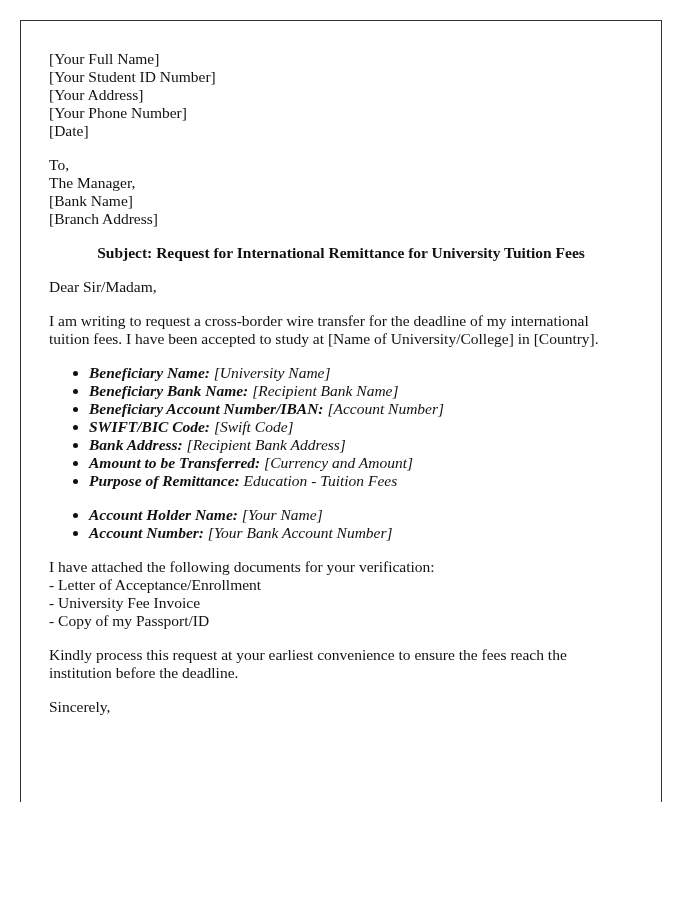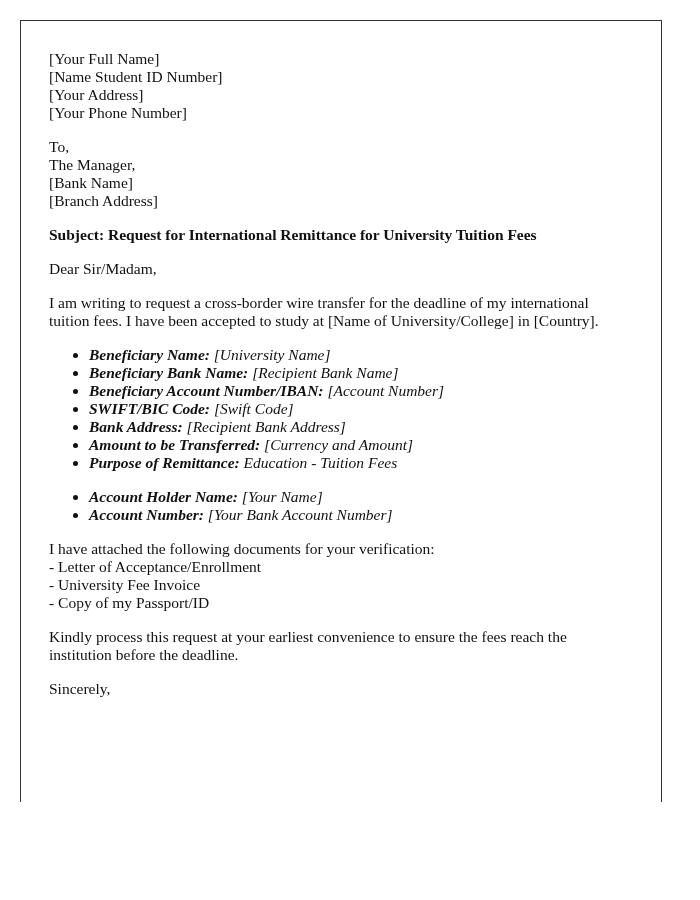--- a/index.html
+++ b/index.html
@@ -35,20 +35,21 @@
     }
     .block {
       margin: 0 0 16px 0;
     }
     .line {
       display: block;
     }
     .subject {
       font-weight: bold;
       margin: 0 0 16px 0;
+      text-align: center;
     }
     p {
       margin: 4px 0 16px 0;
     }
     ul {
       margin: 0 0 16px 0;
       padding-left: 40px;
     }
     ul li {
       margin: 0;
@@ -60,23 +61,24 @@
     }
   </style>
 </head>
 <body>
 
 <div class="page-clip">
   <div class="letter">
 
     <div class="block">
       <span class="line">[Your Full Name]</span>
-      <span class="line">[Name Student ID Number]</span>
+      <span class="line">[Your Student ID Number]</span>
       <span class="line">[Your Address]</span>
       <span class="line">[Your Phone Number]</span>
+      <span class="line">[Date]</span>
     </div>
 
     <div class="block">
       <span class="line">To,</span>
       <span class="line">The Manager,</span>
       <span class="line">[Bank Name]</span>
       <span class="line">[Branch Address]</span>
     </div>
 
     <p class="subject">Subject: Request for International Remittance for University Tuition Fees</p>

